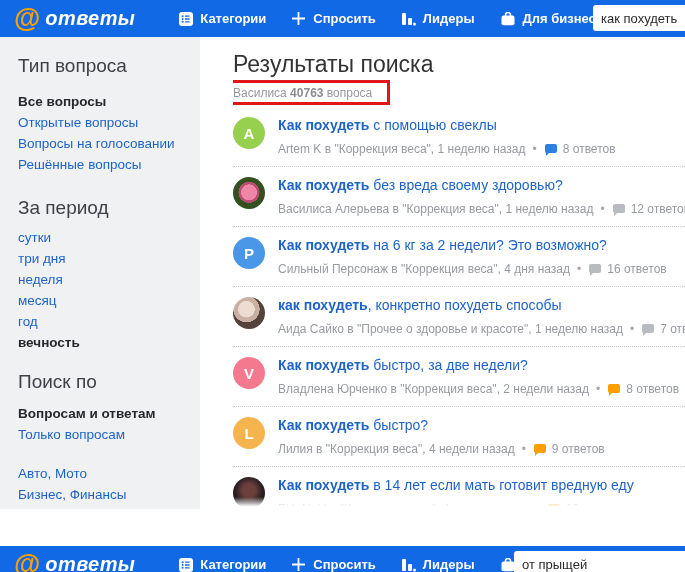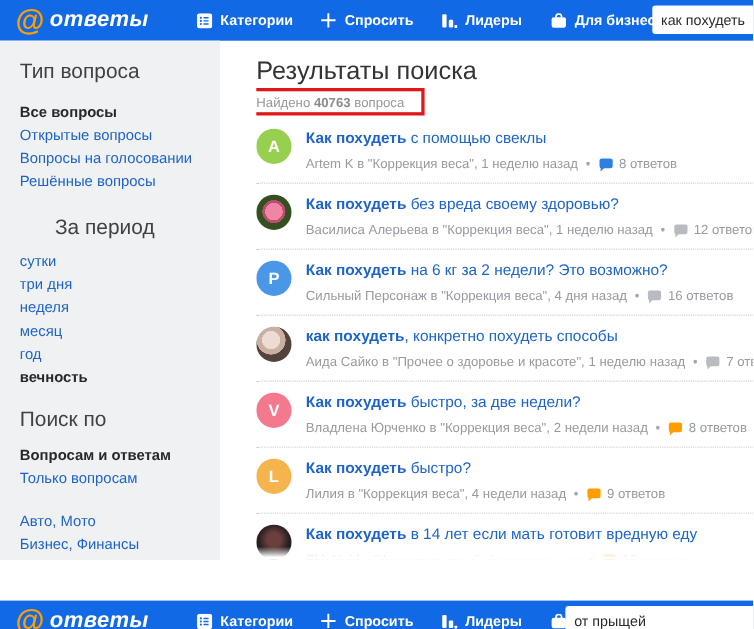--- a/index.html
+++ b/index.html
@@ -22,21 +22,21 @@
                 background:#fff;color:#2b2b2b;font-size:13px;padding:0 8px;
                 font-family:"Liberation Sans","DejaVu Sans",sans-serif;outline:none;box-sizing:border-box;}
   .bar.top .search-input{left:593px;width:94px;}
   .bar.bottom .search-input{left:514px;width:173px;}
 
   
   .sidebar{position:absolute;left:0;top:37px;width:200px;height:472px;background:#f0f1f2;
            box-sizing:border-box;padding:0 0 0 18px;}
   .side-title{font-size:19px;font-weight:400;color:#3e4247;line-height:22px;}
   .t1{margin-top:18px;}
-  .t2{margin-top:22px;margin-left:32px;}
+  .t2{margin-top:22px;}
   .t3{margin-top:18px;}
   .side-list{margin-top:14px;}
   .side-list.tight{margin-top:8px;}
   .side-list.mid{margin-top:10px;}
   .side-item{font-size:13.5px;line-height:21px;color:#1e64c8;cursor:pointer;white-space:nowrap;}
   .side-item.active{color:#26282b;font-weight:700;cursor:default;}
   .side-cats{margin-top:18px;}
 
   
   .content{position:absolute;left:233px;top:37px;width:452px;height:472px;overflow:hidden;}
@@ -147,21 +147,21 @@
       </div>
       <div class="side-list side-cats">
         <div class="side-item">Авто, Мото</div>
         <div class="side-item">Бизнес, Финансы</div>
       </div>
     </aside>
 
   <main class="content">
     <h1 class="page-title">Результаты поиска</h1>
     <div class="found-line">
-      <span>Найдено</span>
+      <span>Василиса</span>
       <b>40763</b>
       <span>вопроса</span>
       <div class="red-box"></div>
     </div>
     <div class="qlist">
         <div class="qrow">
           <div class="avatar" style="background: rgb(151, 207, 79);">A</div>
           <div class="qbody">
             <div class="qtitle"><span class="q">Как похудеть</span><span> с помощью свеклы</span></div>
             <div class="qmeta">

